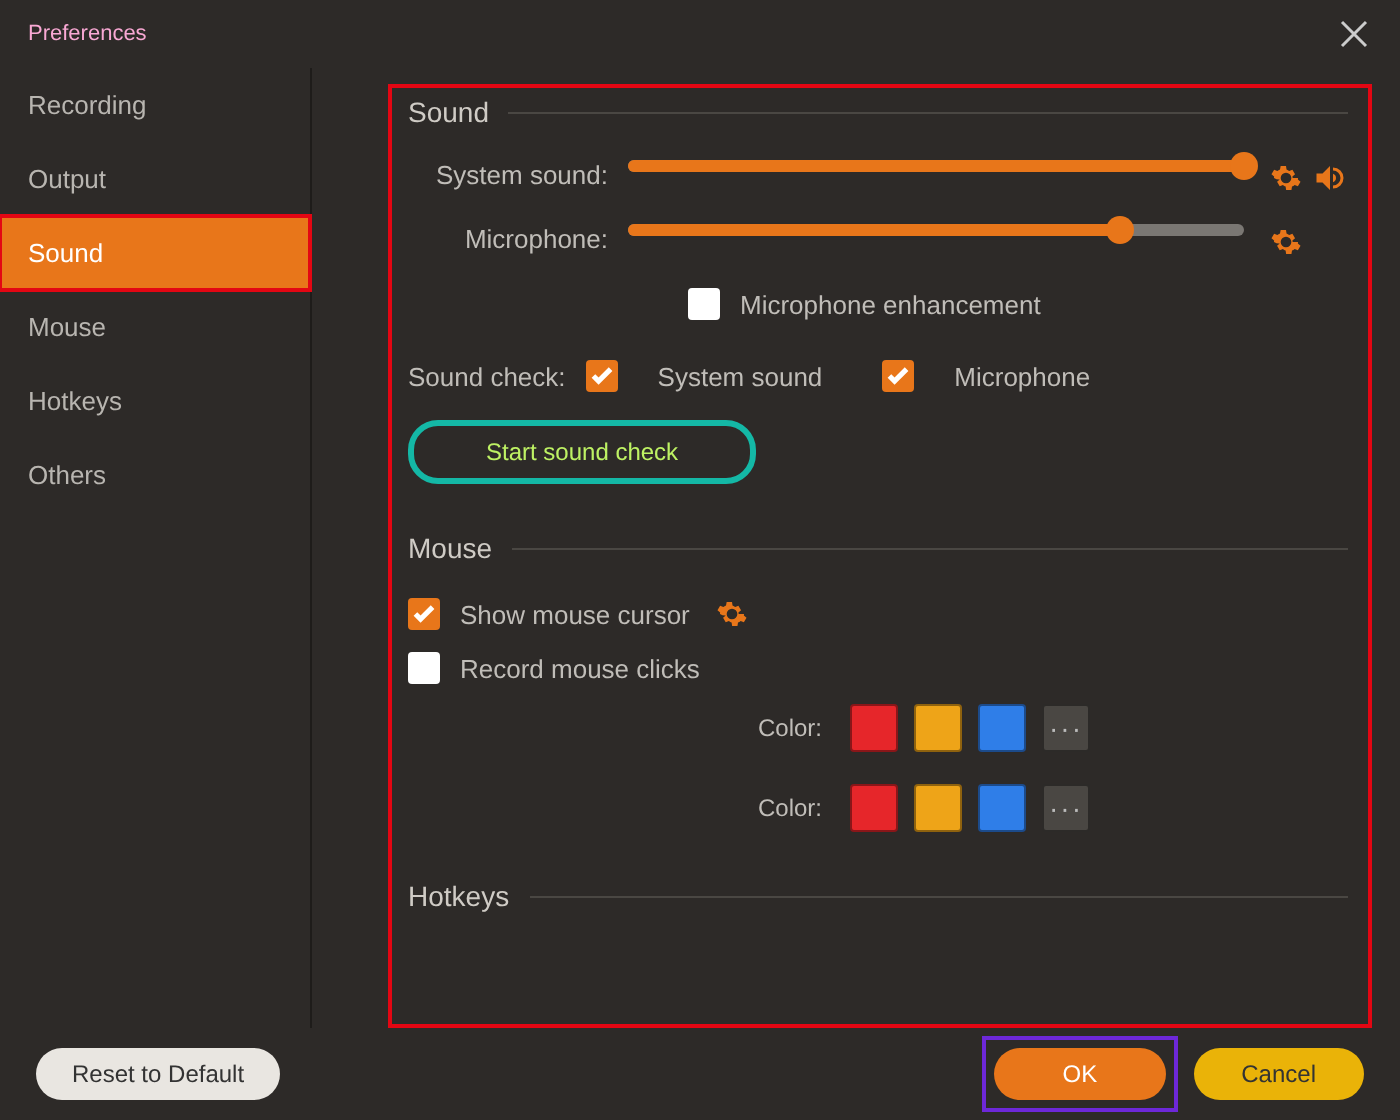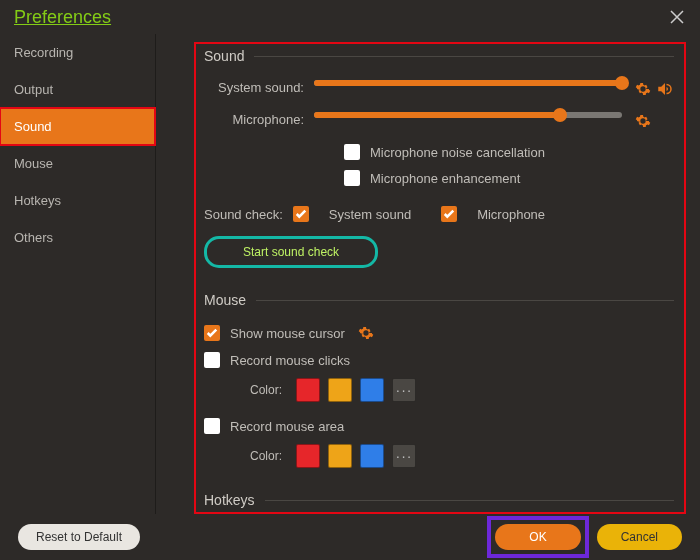--- a/index.html
+++ b/index.html
@@ -1,18 +1,18 @@
 <!DOCTYPE html>
 <html><head>
 <meta charset="utf-8">
 <style>
 * { box-sizing: border-box; margin: 0; padding: 0; }
 body { font-family: -apple-system, BlinkMacSystemFont, "Segoe UI", Arial, sans-serif; background: #2d2a28; color: #d0cdc9; width: 700px; height: 560px; overflow: hidden; font-size: 13px; }
 .titlebar { display: flex; align-items: center; justify-content: space-between; padding: 8px 14px; height: 34px; }
-.titlebar .title { font-size: 18px; color: #84cc16; text-decoration: underline; }
+.titlebar .title { font-size: 11px; color: #f9a8d4; }
 .close-x { width: 18px; height: 18px; display: flex; align-items: center; justify-content: center; cursor: pointer; }
 .close-x svg { width: 14px; height: 14px; stroke: #ccc; stroke-width: 1.5; }
 .body { display: flex; height: 480px; gap: 28px; }
 .sidebar { width: 156px; border-right: 1px solid #1e1c1a; background: #2d2a28; }
 .sidebar-item { padding: 11px 14px; color: #b8b5b0; cursor: pointer; font-size: 13px; }
 .sidebar-item.active { background: #e8761a; color: #fff; outline: 2px solid #e30613; outline-offset: -1px; }
 .content-wrap { flex: 1; position: relative; padding: 10px 12px 0 12px; overflow: hidden; }
 .red-frame { position: absolute; top: 8px; left: 10px; right: 14px; bottom: 0; border: 2px solid #e30613; pointer-events: none; }
 .content { height: 100%; overflow-y: auto; padding: 4px 14px 0 8px; }
 .section { margin-bottom: 24px; }
@@ -28,31 +28,31 @@
 .icon-gear svg { width: 16px; height: 16px; fill: #e8761a; }
 .icon-speaker svg { width: 18px; height: 18px; fill: #e8761a; }
 .checkbox { width: 16px; height: 16px; background: #fff; border-radius: 2px; display: inline-flex; align-items: center; justify-content: center; margin-right: 10px; flex-shrink: 0; cursor:pointer; }
 .checkbox.checked { background: #e8761a; }
 .checkbox.checked svg { width: 12px; height: 12px; stroke: #fff; stroke-width: 3; fill: none; }
 .check-row { display: flex; align-items: center; margin-bottom: 10px; }
 .check-indent { padding-left: 140px; }
 .soundcheck-row { display: flex; align-items: center; margin: 20px 0 14px 0; gap: 10px; }
 .sc-label { font-size: 13px; color: #c0bdb8; }
 .pill-btn { border: 3px solid #14b8a6; background: transparent; color: #bef264; padding: 6px 36px; border-radius: 15px; font-size: 12px; cursor: pointer; }
-.color-row { display: flex; align-items: center; margin: 8px 0 16px 46px; gap: 8px; }
+.color-row { display: flex; align-items: center; margin: 8px 0 16px 46px; gap: 8px; justify-content: center; }
 .color-label { font-size: 12px; color: #c0bdb8; margin-right: 6px; }
 .swatch { width: 24px; height: 24px; border-radius: 2px; cursor: pointer; border: 1px solid rgba(0,0,0,0.4); }
 .sw-red { background: #e6262a; }
 .sw-orange { background: #eea418; }
 .sw-blue { background: #2f7ee8; }
 .sw-more { background: #4a4743; color:#bbb; display:flex; align-items:center; justify-content:center; font-size:14px; letter-spacing:1px; }
 .footer { height: 46px; display: flex; align-items: center; justify-content: space-between; padding: 0 18px; }
 .reset-btn { background: #e9e6e1; color: #333; border: none; border-radius: 14px; padding: 6px 18px; font-size: 12px; cursor: pointer; }
 .right-btns { display: flex; align-items: center; gap: 8px; }
-.ok-wrap { border: 4px solid #6d28d9; padding: 4px; }
+.ok-wrap { border: 2px solid #6d28d9; padding: 4px; }
 .ok-btn { background: #e8761a; color: #fff; border: none; border-radius: 14px; padding: 6px 34px; font-size: 12px; cursor: pointer; }
 .cancel-btn { background: #eab308; color: #333; border: none; border-radius: 14px; padding: 6px 24px; font-size: 12px; cursor: pointer; }
 .smlabel { font-size: 13px; color: #c0bdb8; }
 
 .content::-webkit-scrollbar { width: 8px; }
 .content::-webkit-scrollbar-thumb { background: #4a4743; border-radius: 4px; }
 </style>
 </head>
 <body>
 
@@ -112,24 +112,20 @@
           <span class="icon-gear">
               <svg viewBox="0 0 24 24">
                 <path d="M12 8a4 4 0 100 8 4 4 0 000-8zm9 4a7 7 0 01-.1 1.2l2 1.6-2 3.4-2.4-1a7 7 0 01-2 1.2l-.4 2.6h-4l-.4-2.6a7 7 0 01-2-1.2l-2.4 1-2-3.4 2-1.6A7 7 0 013 12a7 7 0 01.1-1.2l-2-1.6 2-3.4 2.4 1a7 7 0 012-1.2L8 3h4l.4 2.6a7 7 0 012 1.2l2.4-1 2 3.4-2 1.6c.1.4.2.8.2 1.2z"></path>
               </svg>
             </span>
           <span style="width:22px"></span>
         </div>
 
         <div class="check-row check-indent">
           <span class="checkbox"></span>
-          <span class="smlabel">Microphone noise cancellation</span>
-        </div>
-        <div class="check-row check-indent">
-          <span class="checkbox"></span>
           <span class="smlabel">Microphone enhancement</span>
         </div>
 
         <div class="soundcheck-row">
           <span class="sc-label">Sound check:</span>
           <span class="checkbox checked">
               <svg viewBox="0 0 14 14">
                 <path d="M2 7l3 3 7-7"></path>
               </svg>
             </span>
@@ -170,24 +166,20 @@
           <span class="smlabel">Record mouse clicks</span>
         </div>
         <div class="color-row">
           <span class="color-label">Color:</span>
           <div class="swatch sw-red"></div>
           <div class="swatch sw-orange"></div>
           <div class="swatch sw-blue"></div>
           <div class="swatch sw-more">···</div>
         </div>
 
-        <div class="check-row">
-          <span class="checkbox"></span>
-          <span class="smlabel">Record mouse area</span>
-        </div>
         <div class="color-row">
           <span class="color-label">Color:</span>
           <div class="swatch sw-red"></div>
           <div class="swatch sw-orange"></div>
           <div class="swatch sw-blue"></div>
           <div class="swatch sw-more">···</div>
         </div>
       </div>
 
       <div class="section">

